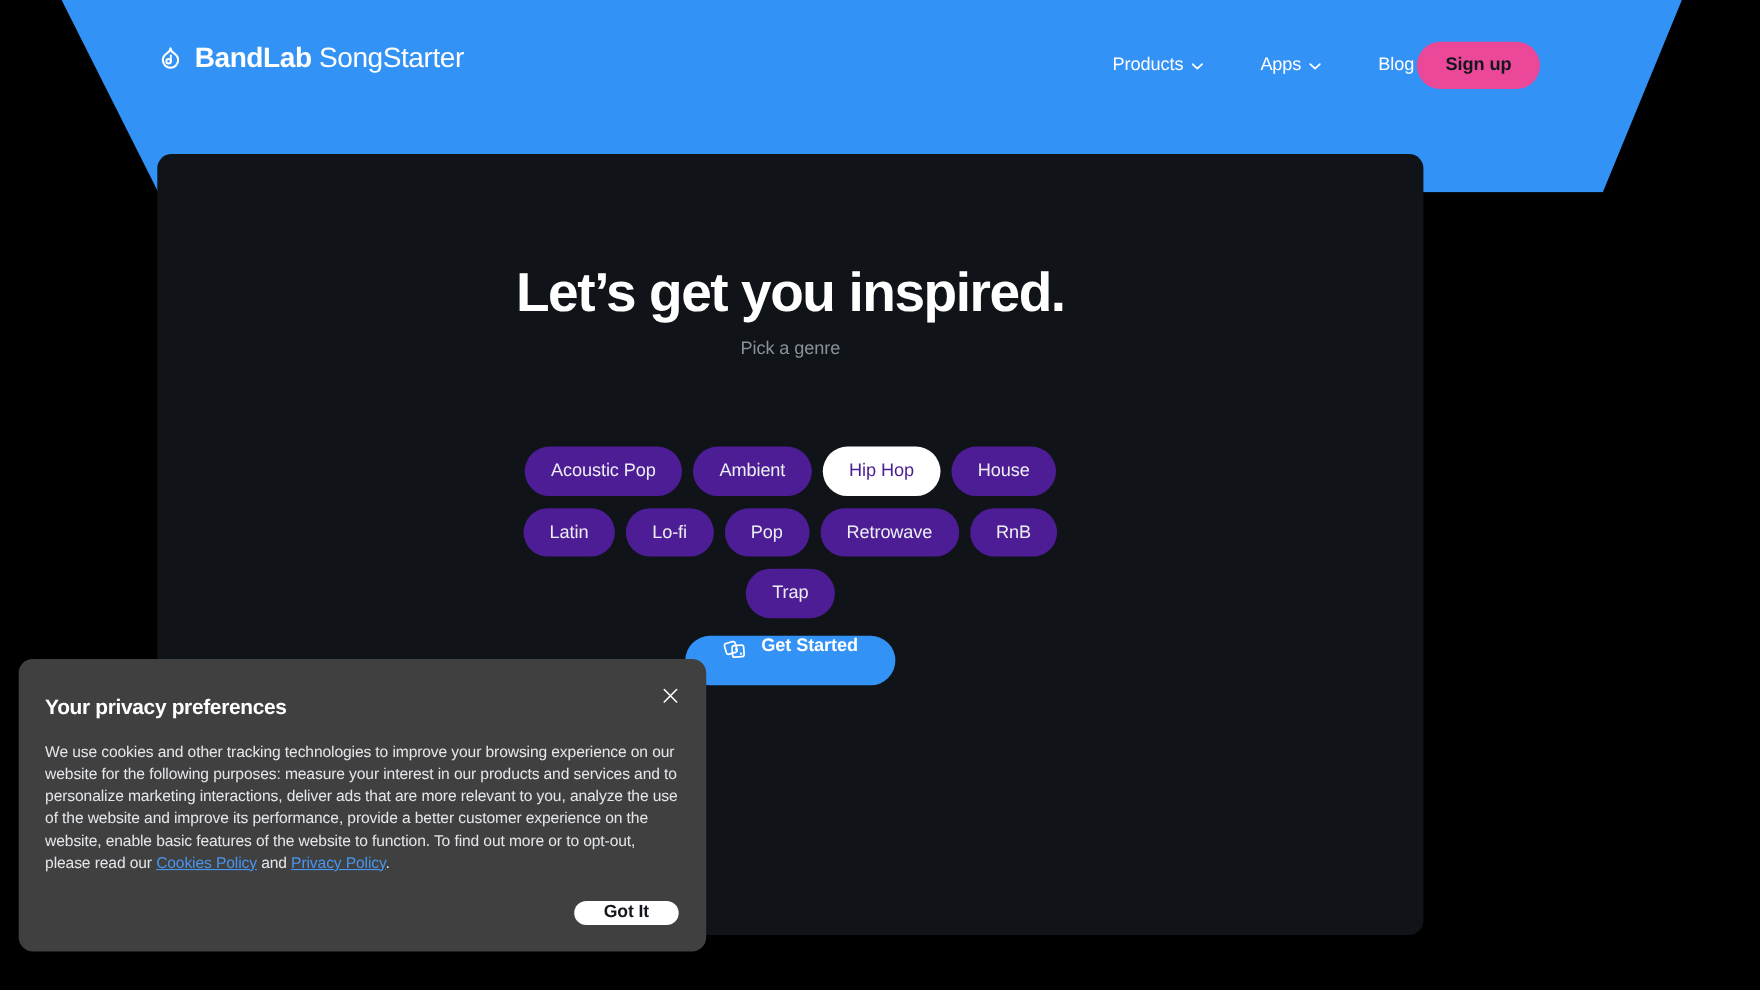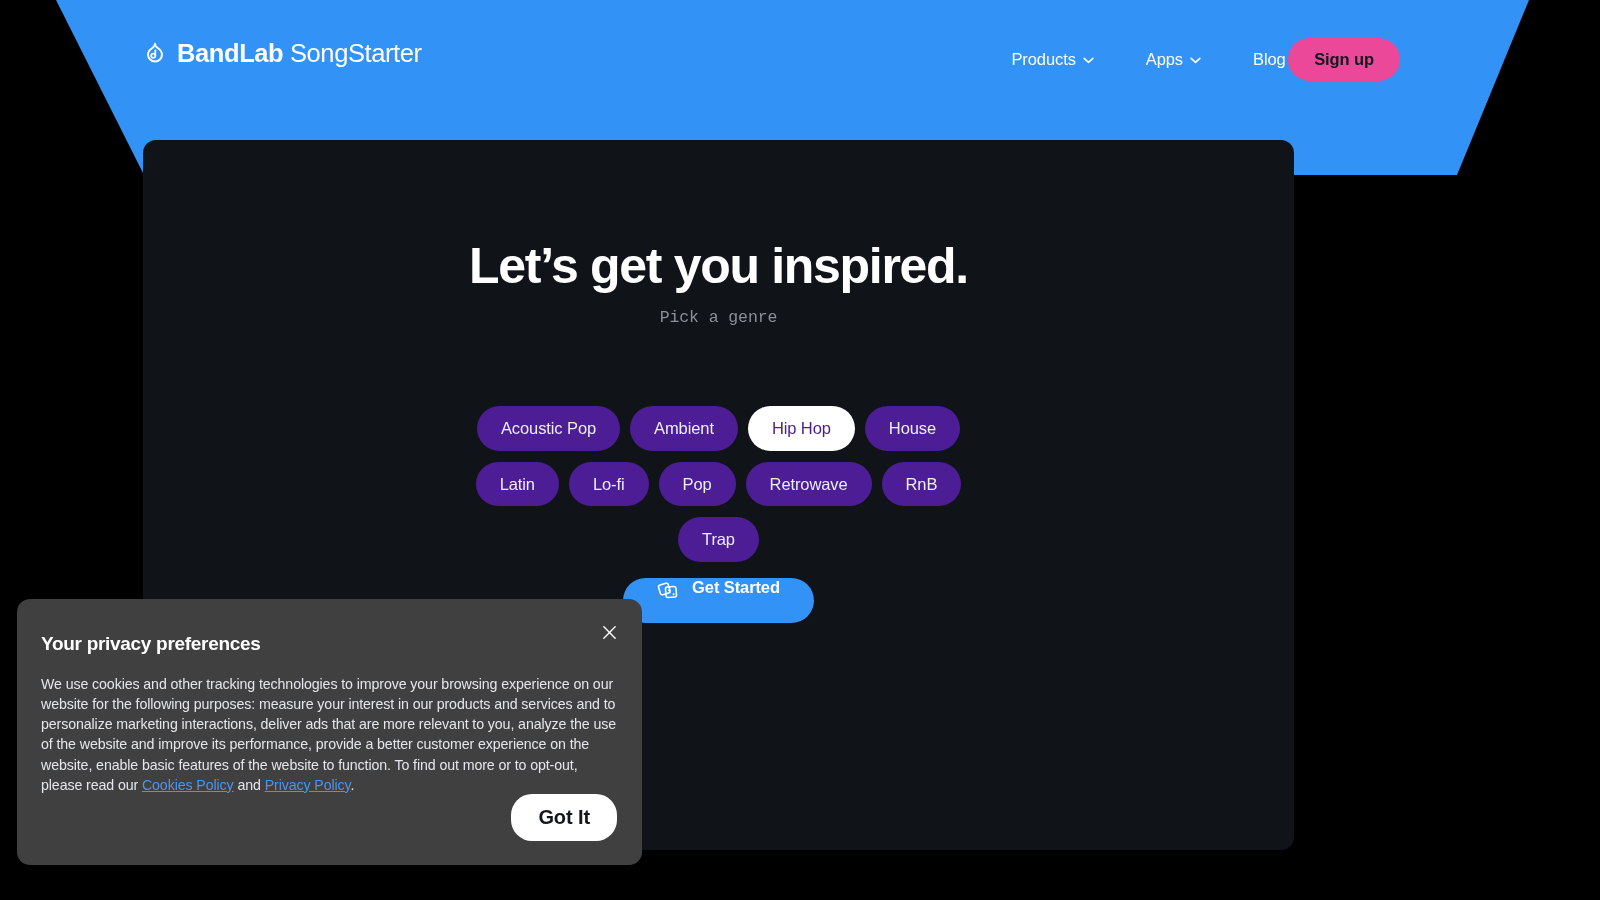--- a/index.html
+++ b/index.html
@@ -138,21 +138,20 @@
   .hero-sub {
     position: absolute;
     left: 0;
     top: 168px;
     width: 100%;
     text-align: center;
     color: #8b9099;
     font-size: 16.5px;
     font-weight: normal;
     letter-spacing: -0.1px;
-    font-family: Liberation Mono, monospace;
   }
 
   
   .genres {
     position: absolute;
     left: 50%;
     transform: translateX(-50%);
     top: 266px;
     width: 520px;
     display: flex;
@@ -275,23 +274,23 @@
   .gotit-row {
     position: absolute;
     right: 25px;
     bottom: 24px;
   }
   .gotit-btn {
     background: #ffffff;
     color: #13161c;
     border: none;
     border-radius: 21px;
-    font-size: 20px;
+    font-size: 16px;
     font-weight: bold;
-    padding: 12px 27px;
+    padding: 2px 27px;
     cursor: pointer;
     font-family: "Liberation Sans", sans-serif;
     letter-spacing: -0.1px;
   }
 </style>
 </head>
 <body>
 
 <div id="app">
 

